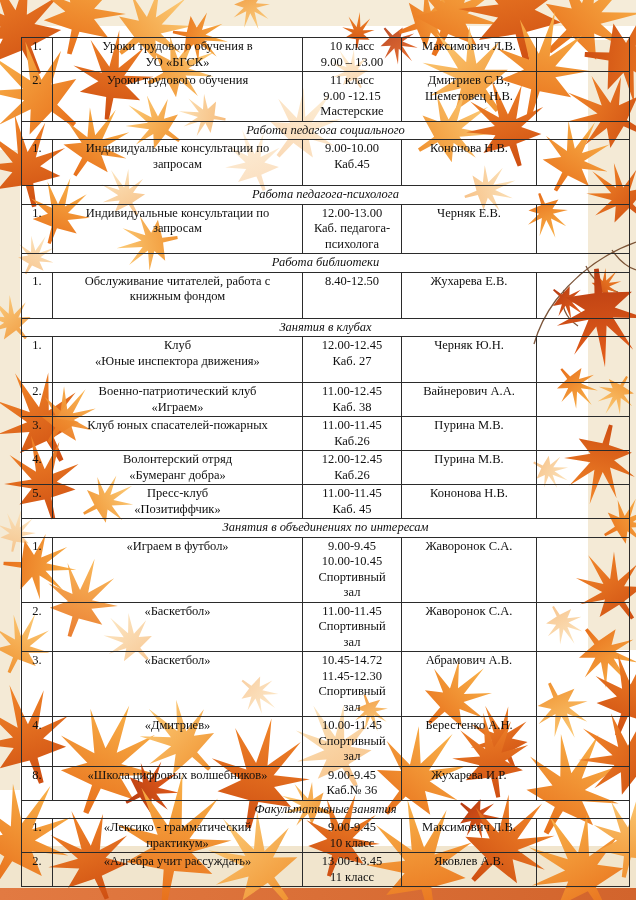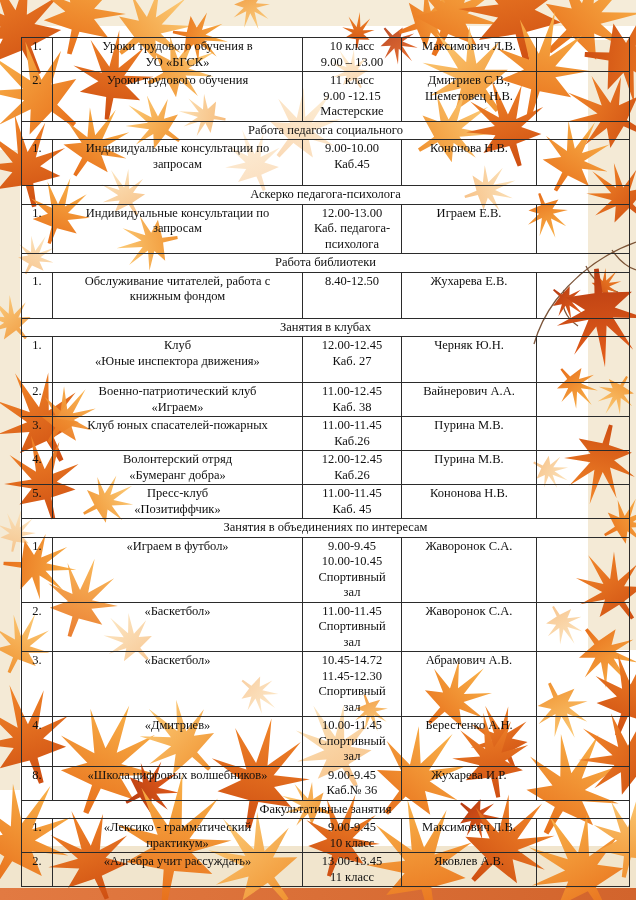--- a/index.html
+++ b/index.html
@@ -13,21 +13,21 @@
   table.sched{border-collapse:collapse;table-layout:fixed;width:608px;background:transparent;}
   table.sched td{
     border:1px solid #2b2b2b;
     font-size:12.5px;line-height:15.5px;color:#101010;
     vertical-align:top;padding:1px 2px;
     white-space:pre-line;text-align:center;
     overflow:hidden;
   }
   td.num-cell{text-align:left;padding-left:5px;}
   td.teacher-cell{text-align:left;padding-left:6px;}
-  td.section-cell{text-align:center;}
+  td.section-cell{text-align:center;font-style:italic;}
   tr.pad td{padding-bottom:13px;}
   col.c-num{width:31px;}
   col.c-act{width:250px;}
   col.c-time{width:99px;}
   col.c-teacher{width:135px;}
   col.c-notes{width:93px;}
 </style>
 </head>
 <body>
 
@@ -217,31 +217,31 @@
     <td class="num-cell">1.</td>
     <td class="act-cell">Индивидуальные консультации по
 запросам</td>
     <td class="time-cell">9.00-10.00
 Каб.45</td>
     <td class="teacher-cell">Кононова Н.В.</td>
     <td class="notes-cell"></td>
   </tr>
 
   <tr class="section-row">
-    <td class="section-cell" colspan="5">Аскерко педагога-психолога</td>
+    <td class="section-cell" colspan="5">Работа педагога-психолога</td>
   </tr>
 
   <tr class="data-row">
     <td class="num-cell">1.</td>
     <td class="act-cell">Индивидуальные консультации по
 запросам</td>
     <td class="time-cell">12.00-13.00
 Каб. педагога-
 психолога</td>
-    <td class="teacher-cell">Играем Е.В.</td>
+    <td class="teacher-cell">Черняк Е.В.</td>
     <td class="notes-cell"></td>
   </tr>
 
   <tr class="section-row">
     <td class="section-cell" colspan="5">Работа библиотеки</td>
   </tr>
 
   <tr class="data-row pad">
     <td class="num-cell">1.</td>
     <td class="act-cell">Обслуживание читателей, работа с

